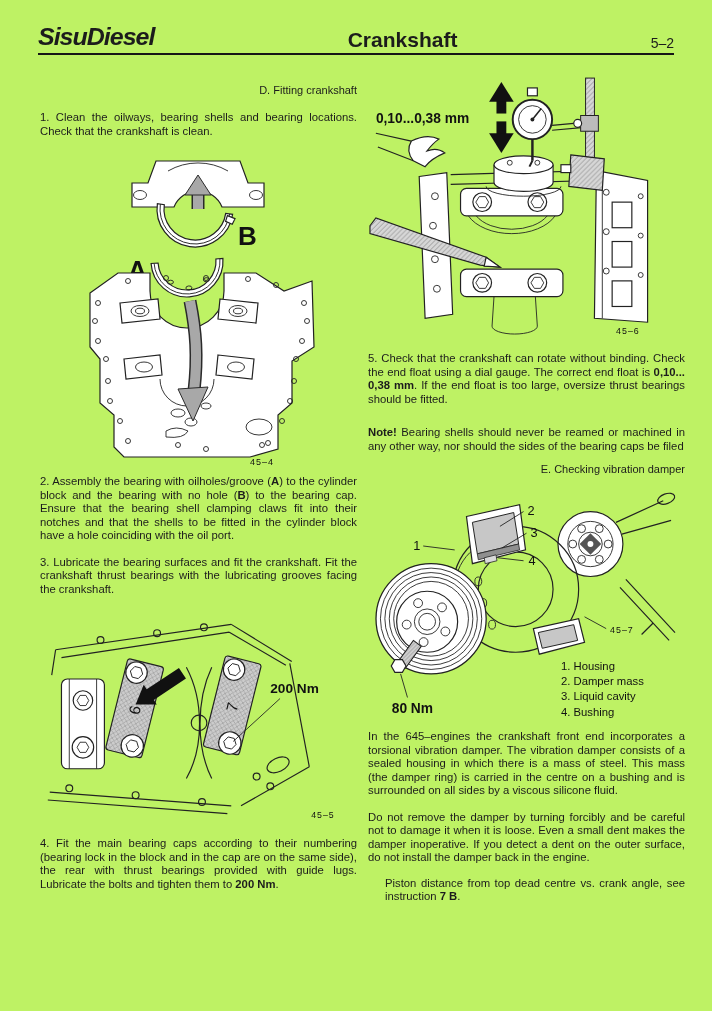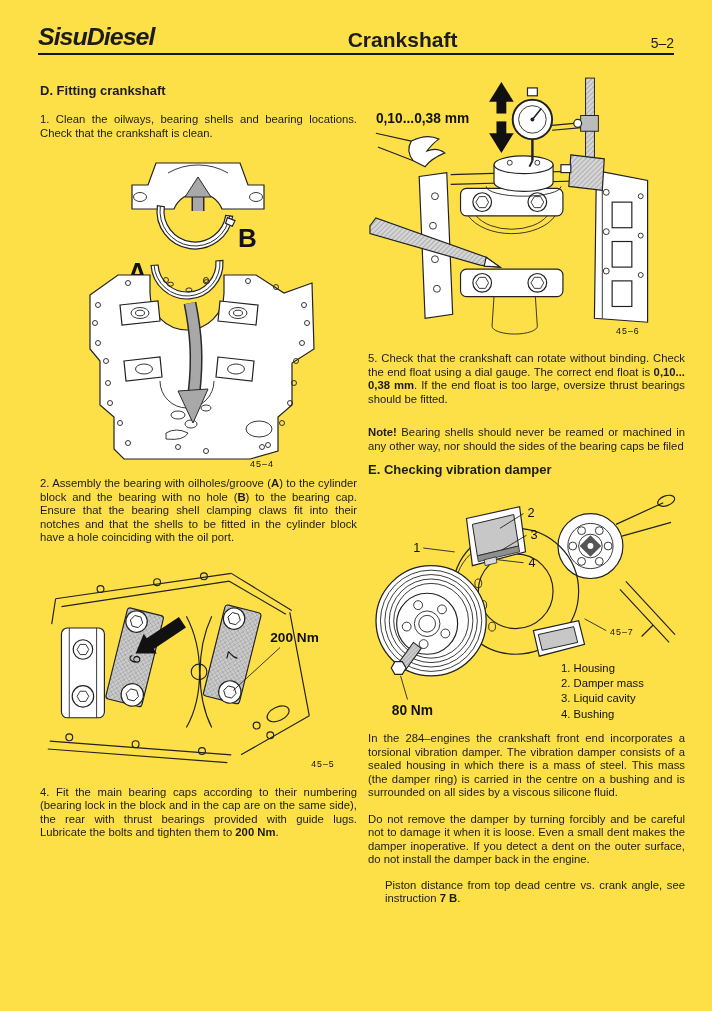--- a/index.html
+++ b/index.html
@@ -1,29 +1,29 @@
 <!DOCTYPE html>
 <html><head>
 <meta charset="utf-8">
 <style>
   html,body{margin:0;padding:0;background:#9a9a9a;}
-  .page{position:relative;width:712px;height:1011px;background:#fde047;
+  .page{position:relative;width:712px;height:1011px;background:#bef264;
         font-family:"Liberation Sans","DejaVu Sans",sans-serif;color:#1c1c1c;overflow:hidden;}
   
   .hdr{position:absolute;left:38px;top:22px;width:636px;height:28px;
        display:flex;align-items:flex-end;border-bottom:2px solid #161616;padding-bottom:3px;}
   .logo{font-weight:bold;font-style:italic;font-size:25px;letter-spacing:-1px;
         flex:0 0 auto;line-height:1;transform:scaleY(.92);}
   .hdr-title{flex:1 1 auto;text-align:center;font-weight:bold;font-size:21px;line-height:1;}
   .hdr-page{flex:0 0 auto;font-size:14px;line-height:1;}
   
   .col{position:absolute;width:317px;font-size:11.3px;line-height:13.5px;text-align:justify;}
   .col-l{left:40px;top:84px;}
   .col-r{left:368px;top:76px;}
-  h2{font-size:13px;line-height:1.1;margin:0 0 15px 0;font-weight:bold;text-align:left;}
+  h2{font-size:11px;line-height:1.1;margin:0 0 15px 0;font-weight:normal;text-align:right;}
   p{margin:0 0 13px 0;}
   .b{font-weight:bold;}
   .fig{display:block;}
   svg text{fill:#111;font-family:"Liberation Sans","DejaVu Sans",sans-serif;}
   .fignum{font-size:9px;letter-spacing:1px;}
   .figlabel-xl{font-size:26px;font-weight:bold;}
   .figlabel-b{font-size:14px;font-weight:bold;}
   .callout{font-size:13px;}
   .legend{font-size:11.5px;}
   .ln{stroke:#222;fill:none;stroke-width:1.2;}
@@ -126,20 +126,21 @@
       <g>
         <path d="M136,150 C142,180 144,205 140,240" stroke="#2a2a2a" stroke-width="13" fill="none"></path>
         <path d="M136,150 C142,180 144,205 140,240" stroke="#a8a8a8" stroke-width="10" fill="none"></path>
         <polygon points="124,238 154,236 139,270" fill="#a8a8a8" stroke="#2a2a2a" stroke-width="1"></polygon>
       </g>
       <text class="fignum" x="196" y="314">45–4</text>
     </svg>
 
     <p><span>2. Assembly the bearing with oilholes/groove (</span><span class="b">A</span><span>) to the cylinder block and the bearing with no hole (</span><span class="b">B</span><span>) to the bearing cap. Ensure that the bearing shell clamping claws fit into their notches and that the shells to be fitted in the cylinder block have a hole coinciding with the oil port.</span></p>
 
+    <p>3. Lubricate the bearing surfaces and fit the crankshaft. Fit the crankshaft thrust bearings with the lubricating grooves facing the crankshaft.</p>
 
     <svg class="fig" width="322" height="222" viewBox="0 0 330 224" style="margin:4px 0 6px 0;">
       <defs>
         <pattern id="h5" width="5" height="5" patternUnits="userSpaceOnUse">
           <rect width="5" height="5" fill="#cccccc"></rect>
           <path d="M0,0L5,5M5,0L0,5" stroke="#999" stroke-width="0.7"></path>
         </pattern>
       </defs>
       <g class="ln">
         <path d="M16,40 L196,14 M22,48 L194,22 M196,14 L258,52 M194,22 L252,56 M16,40 L12,66"></path>
@@ -381,21 +382,21 @@
       <text class="figlabel-b" x="24" y="232">80 Nm</text>
 
       <g>
         <text class="legend" x="196" y="188">1. Housing</text>
         <text class="legend" x="196" y="203.5">2. Damper mass</text>
         <text class="legend" x="196" y="219">3. Liquid cavity</text>
         <text class="legend" x="196" y="234.5">4. Bushing</text>
       </g>
     </svg>
 
-    <p>In the 284–engines the crankshaft front end incorporates a torsional vibration damper. The vibration damper consists of a sealed housing in which there is a mass of steel. This mass (the damper ring) is carried in the centre on a bushing and is surrounded on all sides by a viscous silicone fluid.</p>
+    <p>In the 645–engines the crankshaft front end incorporates a torsional vibration damper. The vibration damper consists of a sealed housing in which there is a mass of steel. This mass (the damper ring) is carried in the centre on a bushing and is surrounded on all sides by a viscous silicone fluid.</p>
 
     <p style="margin-bottom:12px;">Do not remove the damper by turning forcibly and be careful not to damage it when it is loose. Even a small dent makes the damper inoperative. If you detect a dent on the outer surface, do not install the damper back in the engine.</p>
 
 
     <p style="margin-bottom:0;margin-left:17px;"><span>Piston distance from top dead centre vs. crank angle, see instruction </span><span class="b">7 B</span><span>.</span></p>
   </div>
 
 </div>
 
 </body></html>

